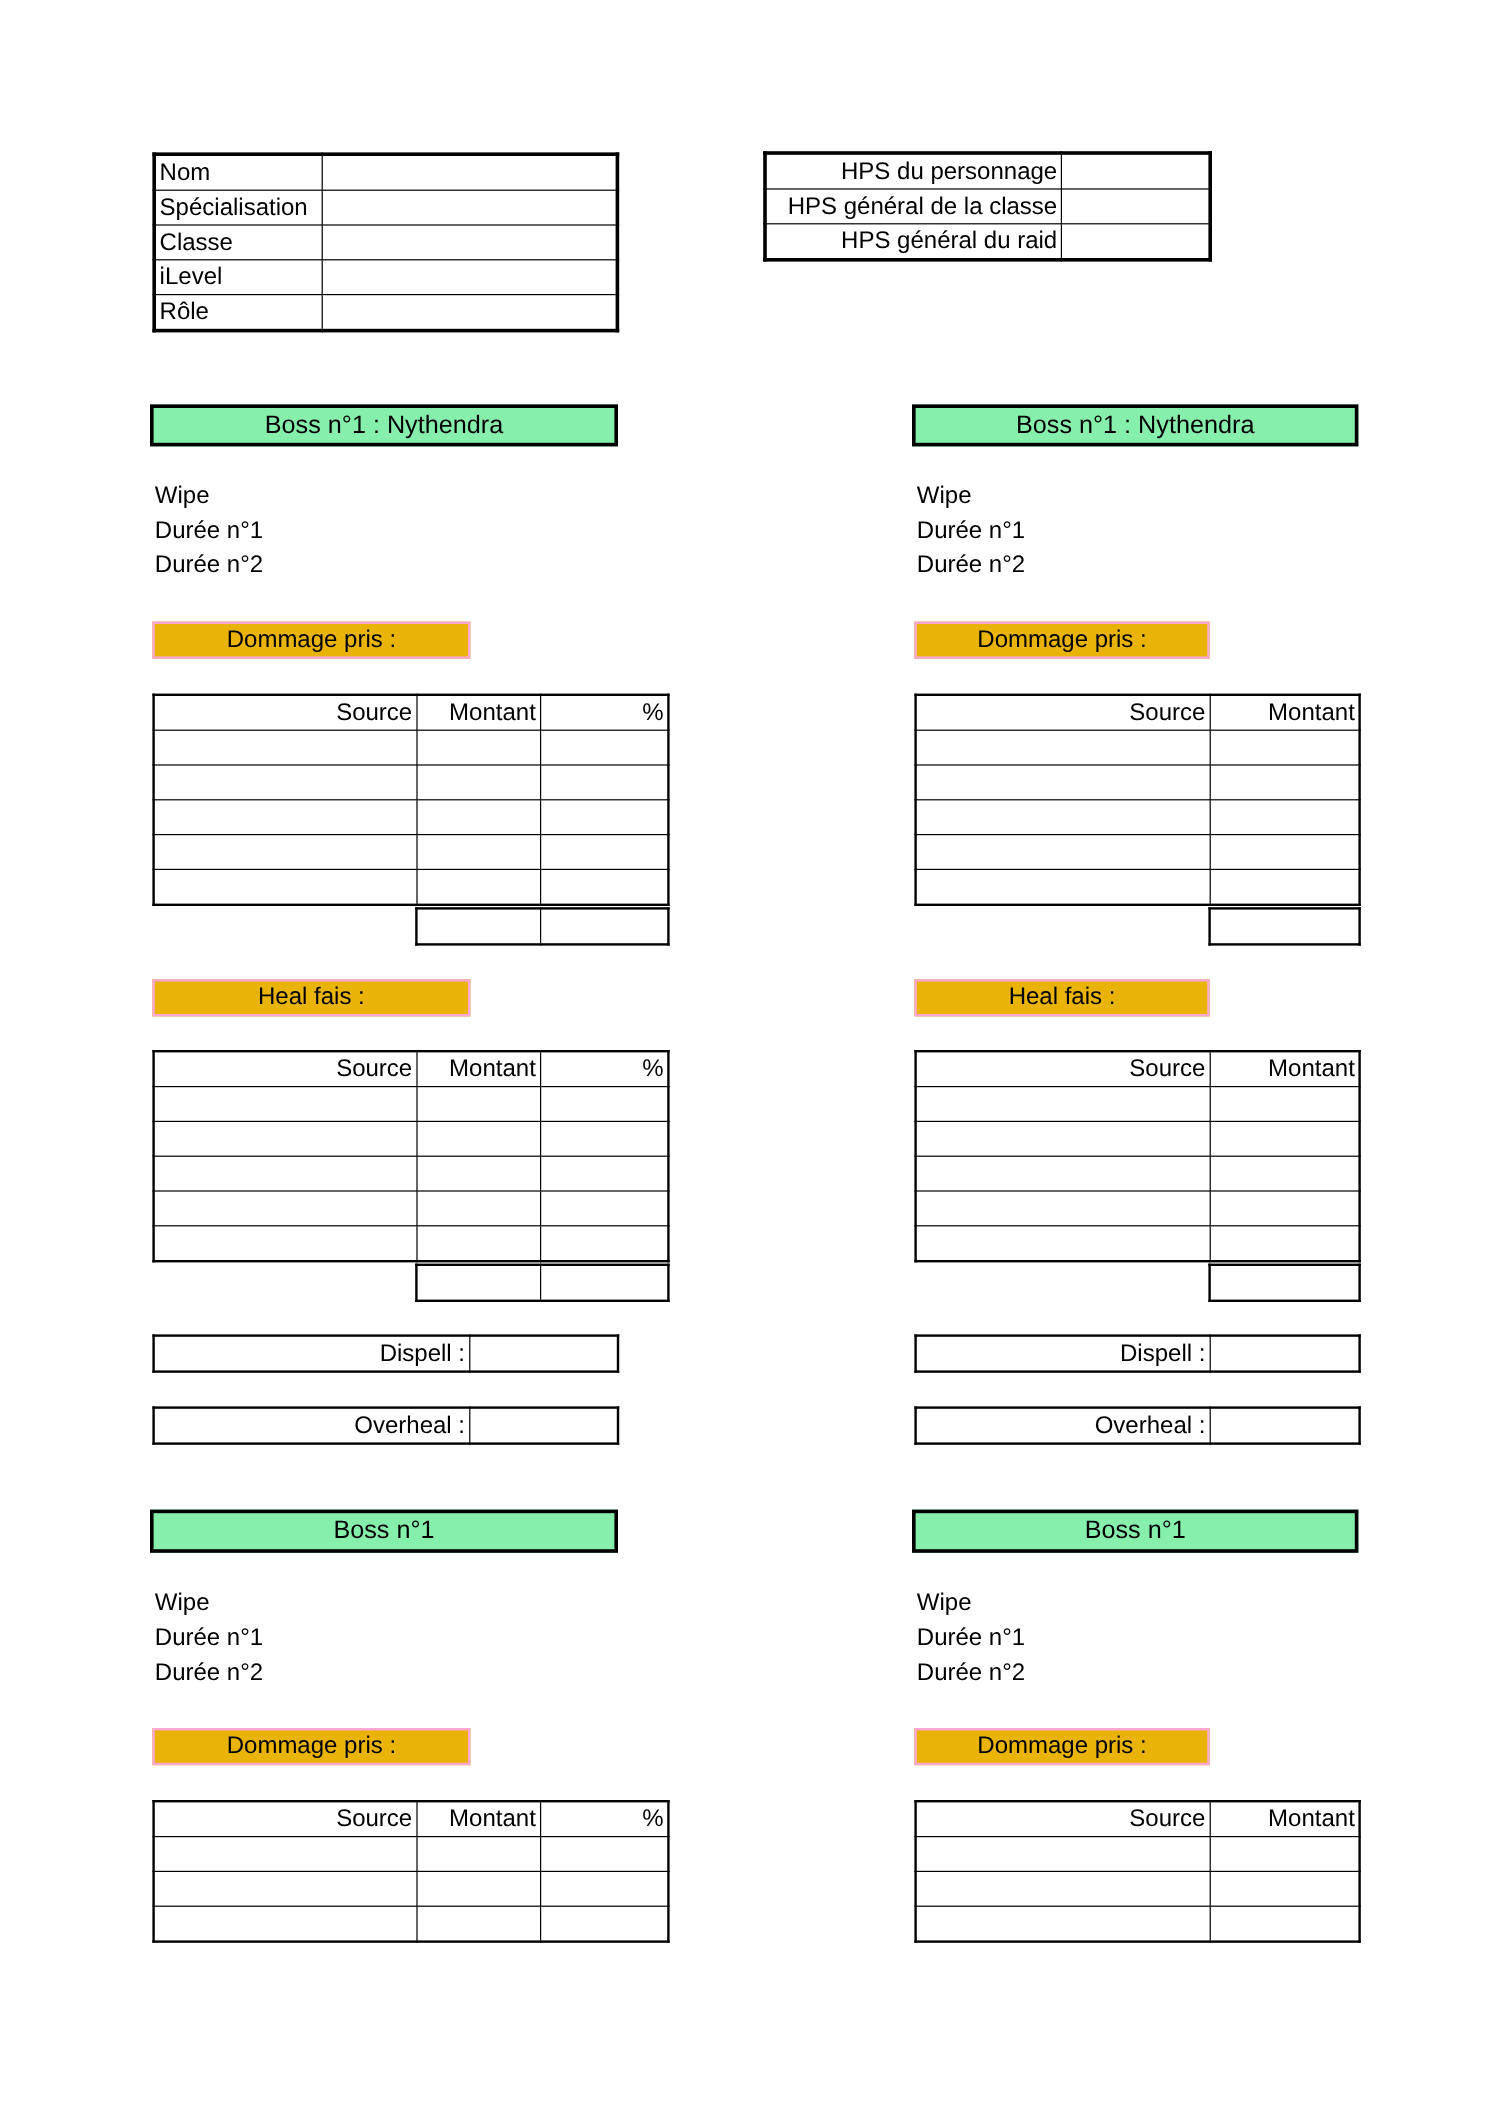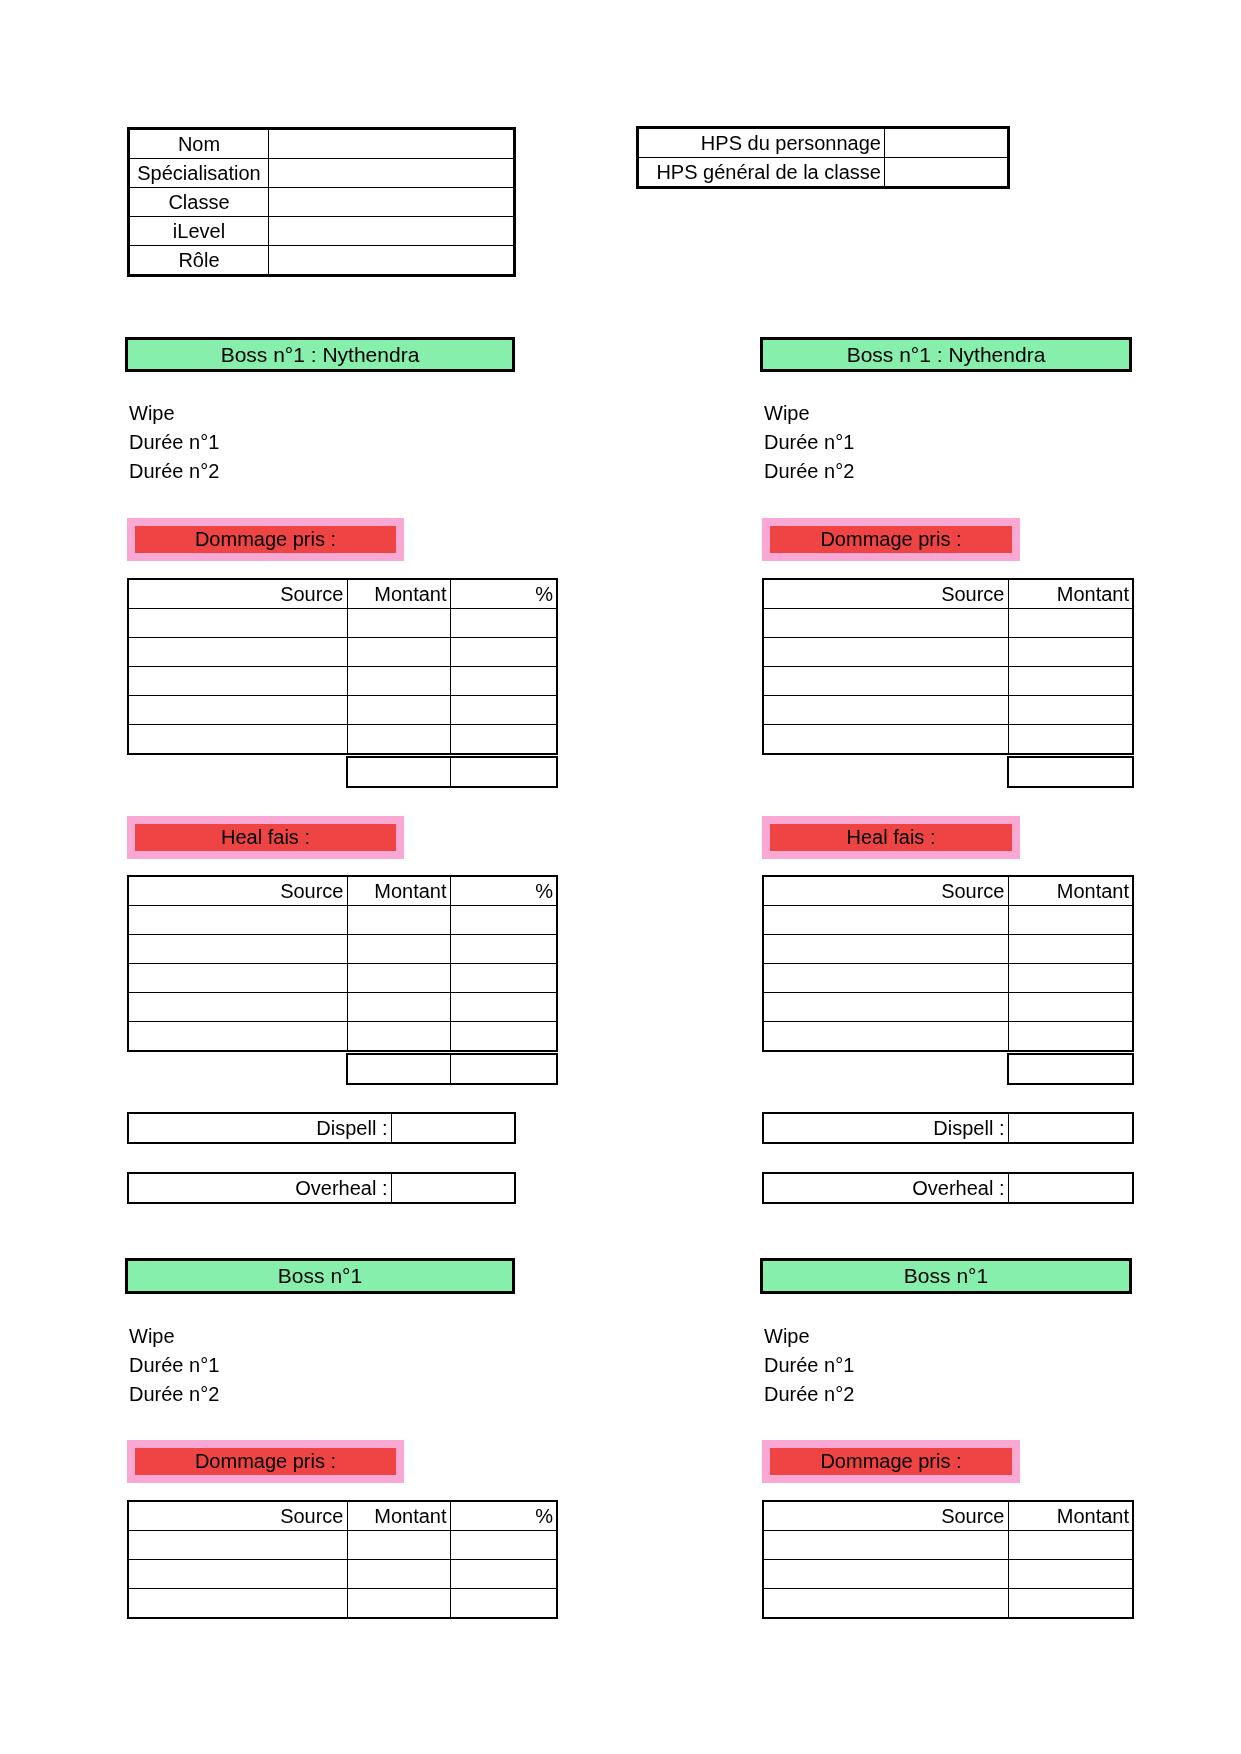--- a/index.html
+++ b/index.html
@@ -8,27 +8,27 @@
     font-family:"Liberation Sans", sans-serif; color:#000;
   }
   table.tbl { position:absolute; border-collapse:collapse; table-layout:fixed; background:#fff; }
   table.tbl td {
     border:1.6px solid #000; height:28px; padding:0 3px;
     font-size:20px; overflow:hidden; white-space:nowrap;
   }
   table.thick { border:3px solid #000; }
   table.med   { border:2.5px solid #000; }
   td.center { text-align:right; }
-  td.left   { text-align:center; padding-left:3px; }
+  td.left   { text-align:left; padding-left:3px; }
   .banner {
     position:absolute; background:#86efac; border:3px solid #000;
     display:flex; align-items:center; justify-content:center; font-size:21px;
   }
   .labelbox {
-    position:absolute; border:8px solid #f9a8d4; background:#ef4444;
+    position:absolute; border:2px solid #f9a8d4; background:#eab308;
     display:flex; align-items:center; justify-content:center; font-size:20px;
   }
   .textblock { position:absolute; font-size:20px; line-height:29px; }
   .textblock div { height:29px; }
 </style>
 </head>
 <body>
 
 <div id="page">
 
@@ -66,20 +66,24 @@
         <col style="width:247px">
         <col style="width:124px">
       </colgroup>
     <tbody>
       <tr>
         <td class="center">HPS du personnage</td>
         <td></td>
       </tr>
       <tr>
         <td class="center">HPS général de la classe</td>
+        <td></td>
+      </tr>
+      <tr>
+        <td class="center">HPS général du raid</td>
         <td></td>
       </tr>
     </tbody>
   </table>
 
   <div class="banner" style="left:125px; top:337px; width:384px; height:29px;">Boss n°1 : Nythendra</div>
   <div class="banner" style="left:760px; top:337px; width:366px; height:29px;">Boss n°1 : Nythendra</div>
 
   <div class="textblock" style="left:129px; top:399px;">
     <div>Wipe</div>

